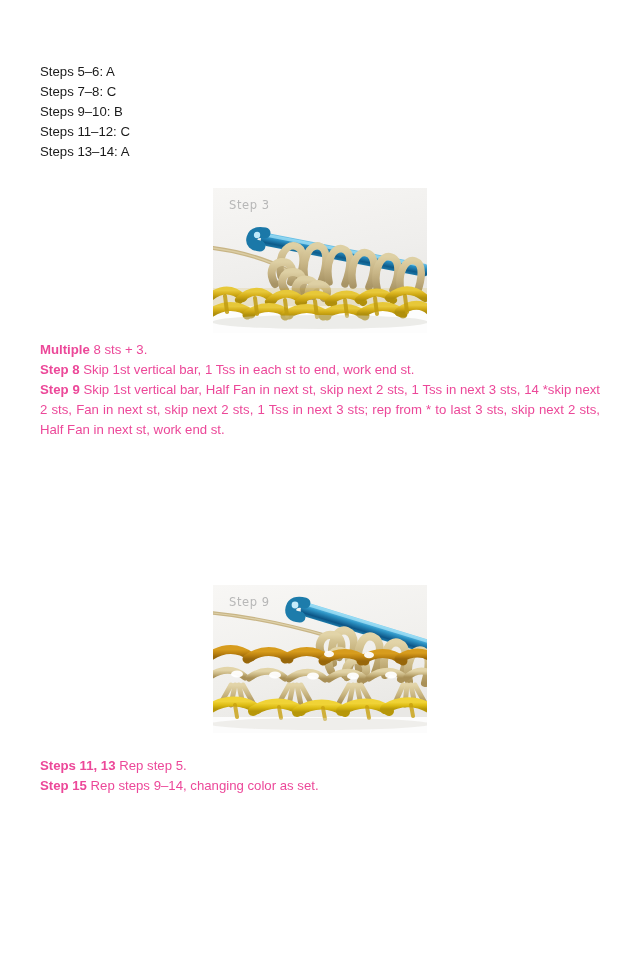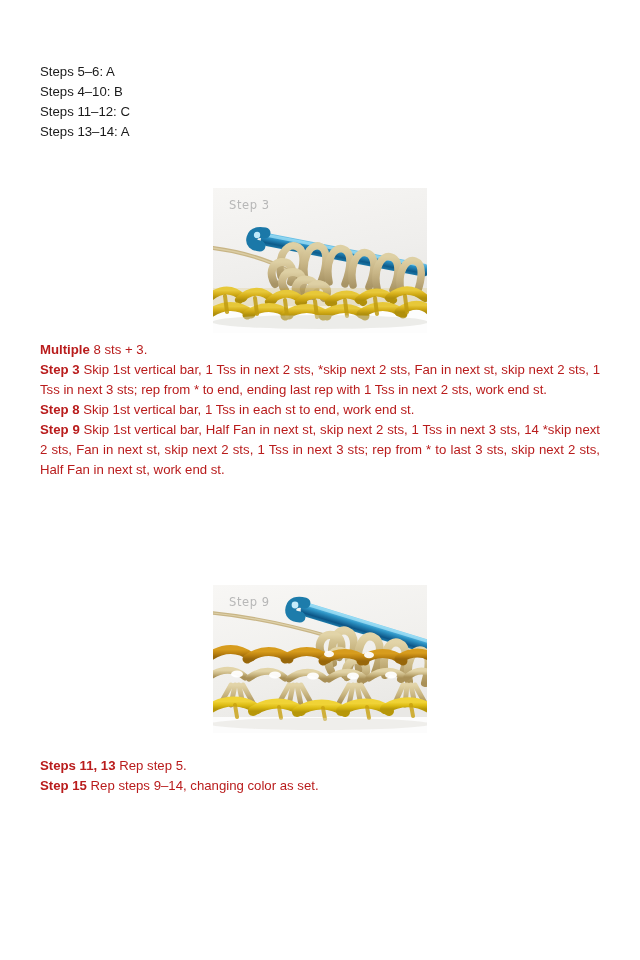--- a/index.html
+++ b/index.html
@@ -81,35 +81,36 @@
     left: 40px;
     top: 756px;
     width: 560px;
   }
   .para {
     font-size: 13.2px;
     line-height: 20px;
     text-align: justify;
     text-justify: inter-word;
     margin: 0;
-    color: #b91c1c;
+    color: #ec4899;
   }
   .para.nojust { text-align: left; }
   .lead {
     font-weight: bold;
   }
 </style>
 </head>
 <body>
 
 <div class="page">
 
   <div class="seq-list">
     <div class="seq-line">Steps 5–6: A</div>
-    <div class="seq-line">Steps 4–10: B</div>
+    <div class="seq-line">Steps 7–8: C</div>
+    <div class="seq-line">Steps 9–10: B</div>
     <div class="seq-line">Steps 11–12: C</div>
     <div class="seq-line">Steps 13–14: A</div>
   </div>
 
   <div class="photo photo-1">
     <svg width="214" height="145" viewBox="0 0 214 145">
       <defs>
         <linearGradient id="bg1" x1="0" y1="0" x2="0.3" y2="1">
           <stop offset="0%" stop-color="#f7f6f4"></stop>
           <stop offset="60%" stop-color="#efeeec"></stop>
@@ -196,23 +197,20 @@
 
       <ellipse cx="107" cy="134" rx="108" ry="7" fill="#d8d6d1" opacity="0.45"></ellipse>
     </svg>
     <div class="photo-label">Step 3</div>
   </div>
 
   <div class="instructions-1">
     <p class="para nojust">
       <span class="lead">Multiple</span><span> 8 sts + 3.</span>
     </p>
-    <p class="para">
-      <span class="lead">Step 3</span><span> Skip 1st vertical bar, 1 Tss in next 2 sts, *skip next 2 sts, Fan in next st, skip next 2 sts, 1 Tss in next 3 sts; rep from * to end, ending last rep with 1 Tss in next 2 sts, work end st.</span>
-    </p>
     <p class="para nojust">
       <span class="lead">Step 8</span><span> Skip 1st vertical bar, 1 Tss in each st to end, work end st.</span>
     </p>
     <p class="para">
       <span class="lead">Step 9</span><span> Skip 1st vertical bar, Half Fan in next st, skip next 2 sts, 1 Tss in next 3 sts, 14 *skip next 2 sts, Fan in next st, skip next 2 sts, 1 Tss in next 3 sts; rep from * to last 3 sts, skip next 2 sts, Half Fan in next st, work end st.</span>
     </p>
   </div>
 
   <div class="photo photo-2">
     <svg width="214" height="148" viewBox="0 0 214 148">

